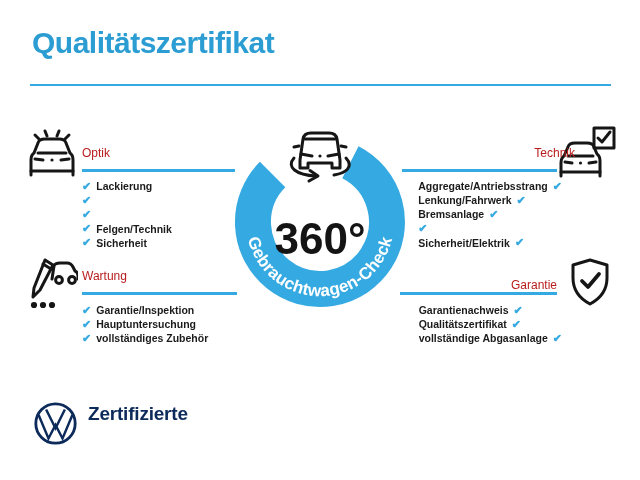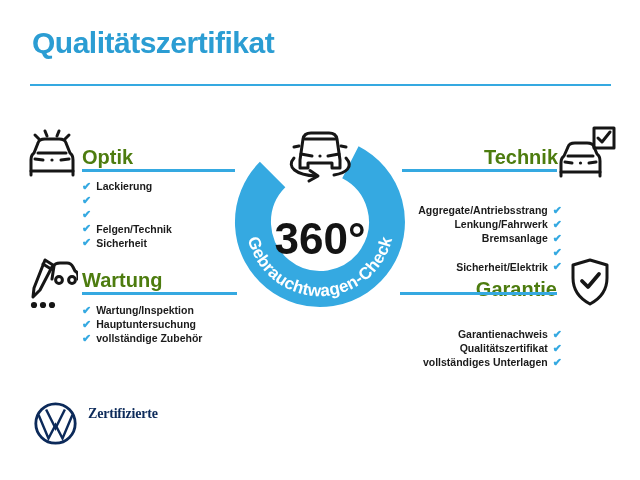--- a/index.html
+++ b/index.html
@@ -11,35 +11,35 @@
     font-family:"Liberation Sans", sans-serif;
   }
   .page-title{
     position:absolute;left:32px;top:26px;font-size:30px;font-weight:bold;
     color:var(--title);letter-spacing:-0.5px;
   }
   .header-rule{
     position:absolute;left:30px;top:84px;width:581px;height:2px;background:var(--accent);
   }
   .sec-head{
-    position:absolute;font-size:20px;font-weight:bold;color:#4d7c0f;white-space:nowrap;
+    position:absolute;font-size:12px;font-weight:normal;color:#b91c1c;white-space:nowrap;
   }
   .sec-line{position:absolute;height:3px;background:var(--accent);}
   .list{position:absolute;display:flex;flex-direction:column;}
-  .list.right{align-items:flex-end;margin-top:24px;}
+  .list.right{}
   .row{display:flex;align-items:center;gap:5px;height:14.2px;white-space:nowrap;}
   .lbl{font-size:10.5px;font-weight:bold;color:var(--ink);}
   .chk{color:var(--accent);font-size:11px;font-weight:bold;line-height:1;}
   .icon-abs{position:absolute;}
   svg .stroke{fill:none;stroke:#161616;stroke-width:3;stroke-linecap:round;stroke-linejoin:round;}
   svg .thin{stroke-width:2.6;}
   svg .fillink{fill:#161616;stroke:none;}
   .footer-text{
-    position:absolute;left:88px;top:404px;font-size:14px;font-weight:bold;
-    color:var(--navy);line-height:20px;letter-spacing:-0.2px;font-family:Liberation Serif, serif;
+    position:absolute;left:88px;top:404px;font-size:19px;font-weight:bold;
+    color:var(--navy);line-height:20px;letter-spacing:-0.2px;
   }
 </style>
 </head>
 <body>
 
 <div id="stage">
 
   <div class="page-title">Qualitätszertifikat</div>
   <div class="header-rule"></div>
 
@@ -81,21 +81,21 @@
   <svg class="icon-abs" style="left:558px;top:126px" width="58" height="52" viewBox="0 0 58 52">
     <rect class="stroke" x="36" y="2" width="20" height="20"></rect>
     <path class="stroke" d="M40 12 L44 16 L52 6"></path>
     <path class="stroke" d="M3 50 L3 37 Q3 32 6 30 L10 21 Q11 17 17 17 L29 17 Q35 17 36 21 L39 28 Q42 30 42 35 L42 50"></path>
     <path class="stroke" d="M10 30 L35 30"></path>
     <path class="stroke" d="M3 46 L42 46"></path>
     <path class="stroke" d="M7 36 L14 37"></path>
       <path class="stroke" d="M38 36 L31 37"></path>
     <circle class="fillink" cx="22.5" cy="37" r="1.6"></circle>
   </svg>
-  <div class="sec-head" style="right:82px;top:146px">Technik</div>
+  <div class="sec-head" style="right:65px;top:146px">Technik</div>
   <div class="sec-line" style="left:402px;top:169px;width:155px"></div>
   <div class="list right" style="right:78px;top:179px">
     <div class="row">
         <span class="lbl">Aggregate/Antriebsstrang</span>
         <span class="chk">✔</span>
       </div>
     <div class="row">
         <span class="lbl">Lenkung/Fahrwerk</span>
         <span class="chk">✔</span>
       </div>
@@ -120,49 +120,49 @@
     <circle class="stroke" cx="46" cy="25" r="3.4"></circle>
     <circle class="fillink" cx="8" cy="50" r="3.1"></circle>
     <circle class="fillink" cx="17" cy="50" r="3.1"></circle>
     <circle class="fillink" cx="26" cy="50" r="3.1"></circle>
   </svg>
   <div class="sec-head" style="left:82px;top:269px">Wartung</div>
   <div class="sec-line" style="left:82px;top:292px;width:155px"></div>
   <div class="list" style="left:82px;top:303px">
     <div class="row">
         <span class="chk">✔</span>
-        <span class="lbl">Wartung/Inspektion</span>
+        <span class="lbl">Garantie/Inspektion</span>
       </div>
     <div class="row">
         <span class="chk">✔</span>
         <span class="lbl">Hauptuntersuchung</span>
       </div>
     <div class="row">
         <span class="chk">✔</span>
-        <span class="lbl">vollständige Zubehör</span>
+        <span class="lbl">vollständiges Zubehör</span>
       </div>
   </div>
 
   <svg class="icon-abs" style="left:567px;top:257px" width="46" height="52" viewBox="0 0 46 52">
     <path class="stroke" d="M23 3 L40 8 L40 21 Q40 38 23 47 Q6 38 6 21 L6 8 Z"></path>
     <path class="stroke" style="stroke-width:3.8" d="M15 24 L21 30 L32 17"></path>
   </svg>
   <div class="sec-head" style="right:83px;top:278px">Garantie</div>
   <div class="sec-line" style="left:400px;top:292px;width:157px"></div>
   <div class="list right" style="right:78px;top:303px">
     <div class="row">
         <span class="lbl">Garantienachweis</span>
         <span class="chk">✔</span>
       </div>
     <div class="row">
         <span class="lbl">Qualitätszertifikat</span>
         <span class="chk">✔</span>
       </div>
     <div class="row">
-        <span class="lbl">vollständiges Unterlagen</span>
+        <span class="lbl">vollständige Abgasanlage</span>
         <span class="chk">✔</span>
       </div>
   </div>
 
   <svg class="icon-abs" style="left:210px;top:120px" width="220" height="205" viewBox="0 0 220 205">
     <path d="M 140.4 42.3 A 67 67 0 1 1 62.6 54.6" fill="none" stroke="var(--accent)" stroke-width="36"></path>
     <path id="tcurve" d="M 36.7 112.3 A 74 74 0 0 0 183.3 112.3" fill="none"></path>
     <text font-size="17" font-weight="bold" fill="#ffffff" letter-spacing="0.2" text-anchor="middle">
       <textPath href="#tcurve" startOffset="50%">Gebrauchtwagen-Check</textPath>
     </text>

